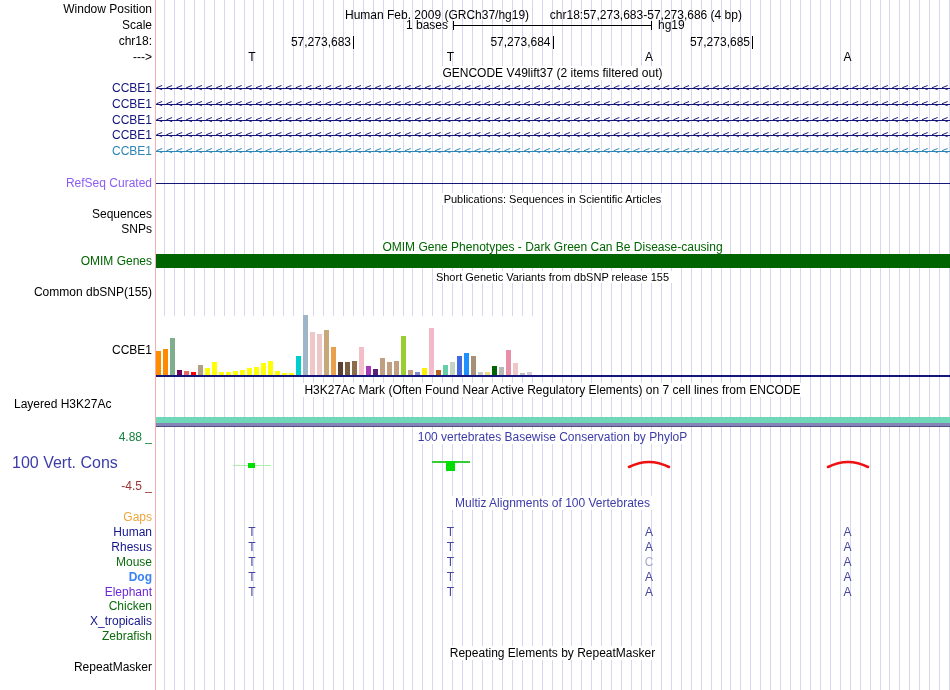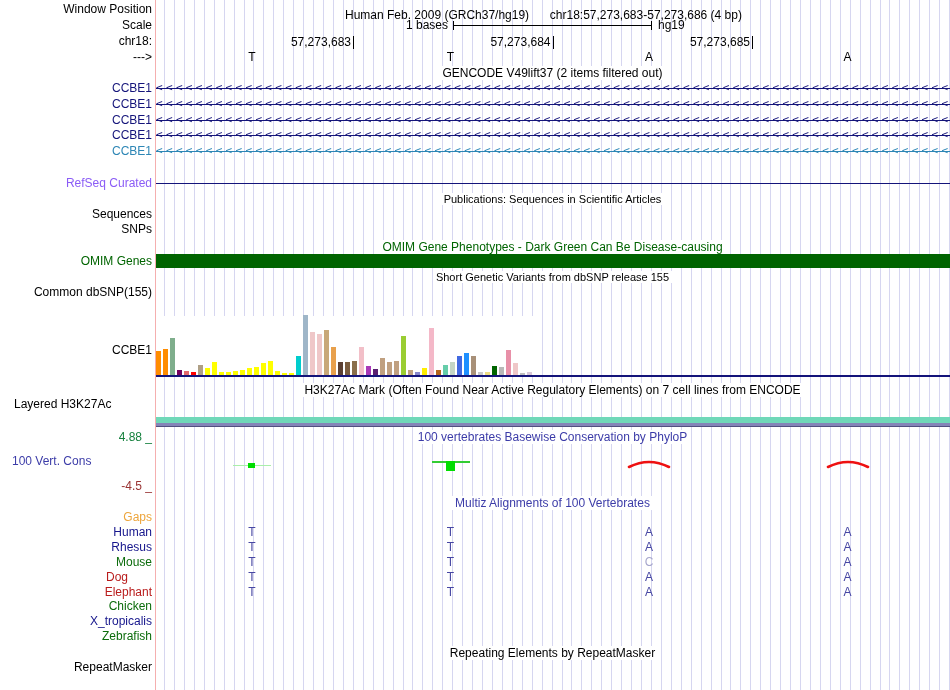--- a/index.html
+++ b/index.html
@@ -163,21 +163,21 @@
   <div class="hline" style="top:375px;height:2px;background:#14147A"></div>
 
   <div class="ctitle" style="top:383px"><span>H3K27Ac Mark (Often Found Near Active Regulatory Elements) on 7 cell lines from ENCODE</span></div>
   <div class="abs" style="left:14px;top:397px;font-size:12px">Layered H3K27Ac</div>
   <div class="hline" style="top:417px;height:6px;background:#70D8B8"></div>
   <div class="hline" style="top:423px;height:3px;background:#8585B8"></div>
   <div class="hline" style="top:426px;height:1px;background:#50507E"></div>
 
   <div class="abs" style="right:798px;top:430px;font-size:12px;color:#15803d">4.88 _</div>
   <div class="ctitle" style="top:430px;color:#3C3CA8"><span>100 vertebrates Basewise Conservation by PhyloP</span></div>
-  <div class="abs" style="left:12px;top:454px;font-size:12px;color:#3C3CA8">100 Vert. Cons</div>
+  <div class="abs" style="left:12px;top:454px;font-size:16px;color:#3C3CA8">100 Vert. Cons</div>
   <div class="abs" style="right:798px;top:479px;font-size:12px;color:#993333">-4.5 _</div>
   <div id="phylop-marks">
       <div style="position:absolute;z-index:4;left:233px;top:465px;width:38px;height:1px;background:#AAEFAA;z-index:2;"></div>
       <div style="position:absolute;z-index:4;left:248px;top:463px;width:7px;height:5px;background:#00DD00;z-index:2;"></div>
       <div style="position:absolute;z-index:4;left:431.5px;top:461px;width:38px;height:2px;background:#33CC33;z-index:2;"></div>
       <div style="position:absolute;z-index:4;left:445.5px;top:461px;width:9px;height:10px;background:#00DD00;z-index:2;"></div>
       <div style="position:absolute;z-index:4;left:627px;top:456px;width:44px;height:13px;z-index:2;">
         <svg width="44" height="13" viewBox="0 0 44 13">
           <path d="M2,11 Q22,1 42,11" fill="none" stroke="#EE1111" stroke-width="2.6" stroke-linecap="round"></path>
         </svg>
@@ -200,26 +200,26 @@
       <div style="position:absolute;z-index:4;right:798px;top:539.8px;font-size:12px;color:#16168C;">Rhesus</div>
       <div style="position:absolute;z-index:4;left:252px;top:539.8px;font-size:12px;transform:translateX(-50%);color:#4747A3;">T</div>
       <div style="position:absolute;z-index:4;left:450.5px;top:539.8px;font-size:12px;transform:translateX(-50%);color:#4747A3;">T</div>
       <div style="position:absolute;z-index:4;left:649px;top:539.8px;font-size:12px;transform:translateX(-50%);color:#4747A3;">A</div>
       <div style="position:absolute;z-index:4;left:847.5px;top:539.8px;font-size:12px;transform:translateX(-50%);color:#4747A3;">A</div>
       <div style="position:absolute;z-index:4;right:798px;top:554.7px;font-size:12px;color:#0C6C0C;">Mouse</div>
       <div style="position:absolute;z-index:4;left:252px;top:554.7px;font-size:12px;transform:translateX(-50%);color:#4747A3;">T</div>
       <div style="position:absolute;z-index:4;left:450.5px;top:554.7px;font-size:12px;transform:translateX(-50%);color:#4747A3;">T</div>
       <div style="position:absolute;z-index:4;left:649px;top:554.7px;font-size:12px;transform:translateX(-50%);color:#A6A6CC;">C</div>
       <div style="position:absolute;z-index:4;left:847.5px;top:554.7px;font-size:12px;transform:translateX(-50%);color:#4747A3;">A</div>
-      <div style="position:absolute;z-index:4;right:822px;top:569.6px;font-size:12px;color:#b91c1c;">Dog</div>
+      <div style="position:absolute;z-index:4;right:798px;top:569.6px;font-size:12px;color:#3b82f6;font-weight:bold;">Dog</div>
       <div style="position:absolute;z-index:4;left:252px;top:569.6px;font-size:12px;transform:translateX(-50%);color:#4747A3;">T</div>
       <div style="position:absolute;z-index:4;left:450.5px;top:569.6px;font-size:12px;transform:translateX(-50%);color:#4747A3;">T</div>
       <div style="position:absolute;z-index:4;left:649px;top:569.6px;font-size:12px;transform:translateX(-50%);color:#4747A3;">A</div>
       <div style="position:absolute;z-index:4;left:847.5px;top:569.6px;font-size:12px;transform:translateX(-50%);color:#4747A3;">A</div>
-      <div style="position:absolute;z-index:4;right:798px;top:584.5px;font-size:12px;color:#b91c1c;">Elephant</div>
+      <div style="position:absolute;z-index:4;right:798px;top:584.5px;font-size:12px;color:#6d28d9;">Elephant</div>
       <div style="position:absolute;z-index:4;left:252px;top:584.5px;font-size:12px;transform:translateX(-50%);color:#4747A3;">T</div>
       <div style="position:absolute;z-index:4;left:450.5px;top:584.5px;font-size:12px;transform:translateX(-50%);color:#4747A3;">T</div>
       <div style="position:absolute;z-index:4;left:649px;top:584.5px;font-size:12px;transform:translateX(-50%);color:#4747A3;">A</div>
       <div style="position:absolute;z-index:4;left:847.5px;top:584.5px;font-size:12px;transform:translateX(-50%);color:#4747A3;">A</div>
       <div style="position:absolute;z-index:4;right:798px;top:599.4px;font-size:12px;color:#0C6C0C;">Chicken</div>
       <div style="position:absolute;z-index:4;right:798px;top:614.3px;font-size:12px;color:#16168C;">X_tropicalis</div>
       <div style="position:absolute;z-index:4;right:798px;top:629.2px;font-size:12px;color:#0C6C0C;">Zebrafish</div>
     </div>
 
   <div class="ctitle" style="top:646px"><span>Repeating Elements by RepeatMasker</span></div>

